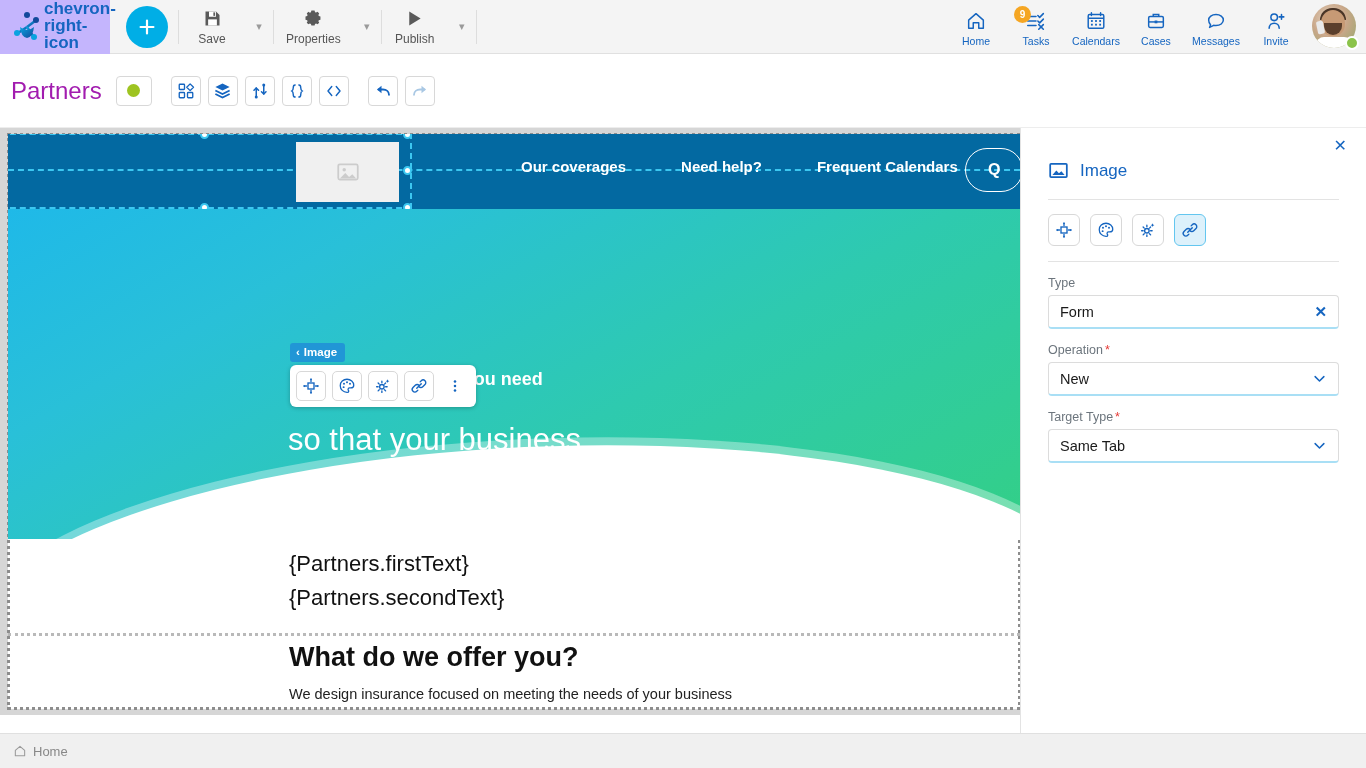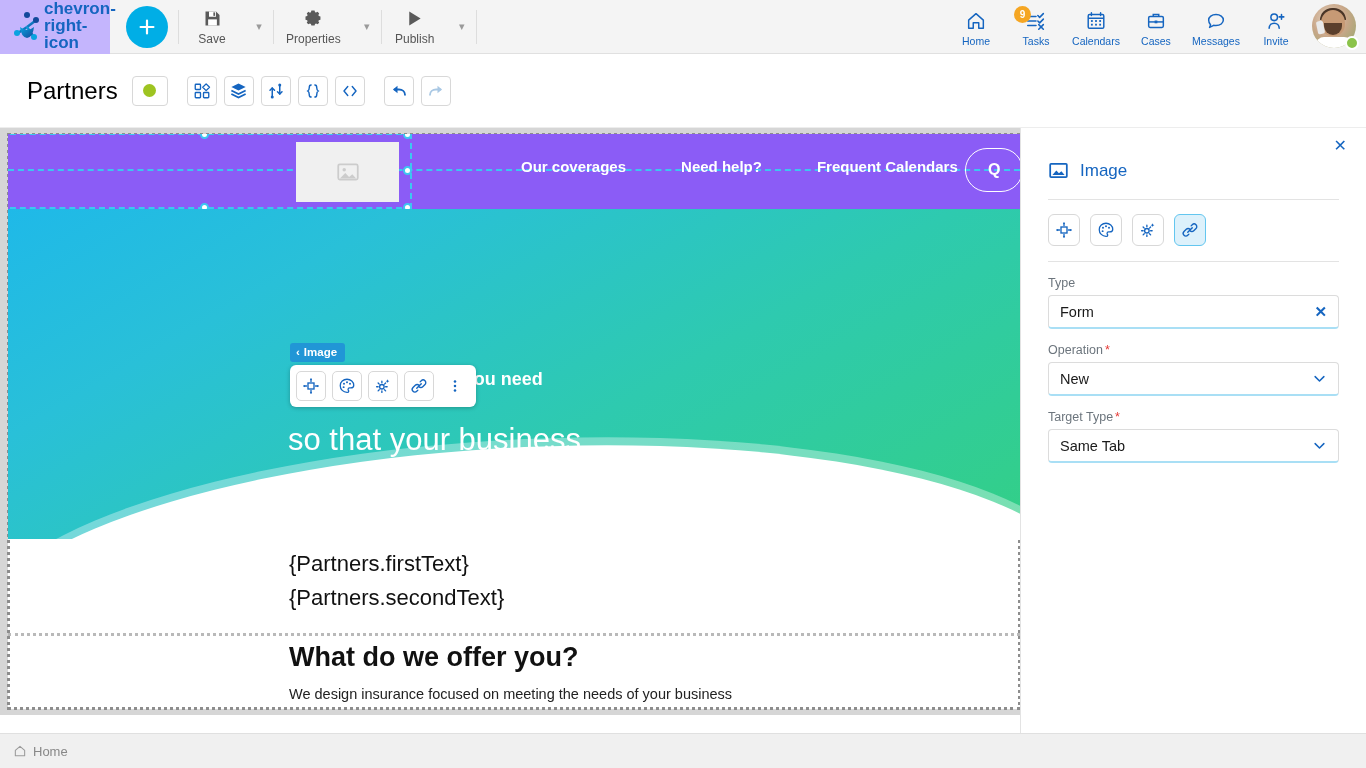--- a/index.html
+++ b/index.html
@@ -92,21 +92,21 @@
     background: #8bc34a; border: 2px solid #fff;
   }
 
   
   .subbar {
     position: absolute; left: 0; top: 54px; width: 1366px; height: 74px;
     background: #ffffff; display: flex; align-items: center;
     border-bottom: 1px solid #ededed;
   }
   .page-title {
-    font-size: 24px; color: #000000; margin-left: 27px; margin-right: 14px;
+    font-size: 24px; color: #a21caf; margin-left: 11px; margin-right: 14px;
     font-weight: normal;
   }
   .sq-btn {
     width: 30px; height: 30px; border: 1px solid #d8d8d8; border-radius: 4px;
     background: #fff; display: flex; align-items: center; justify-content: center;
     margin-right: 7px; cursor: pointer; color: #1565c0;
   }
   .status-dot-btn { width: 36px; }
   .status-dot { width: 13px; height: 13px; border-radius: 50%; background: #9ec421; }
   .btn-gap { margin-left: 12px; }
@@ -139,21 +139,21 @@
     position: absolute; left: 0; top: 128px; width: 1020px; height: 587px;
     background: #d6d6d6; overflow: hidden;
   }
   .canvas-page {
     position: absolute; left: 8px; top: 6px; width: 1012px; height: 575px;
     background: #fff; overflow: hidden;
     outline: 3px dotted #8d8d8d; outline-offset: -2px;
   }
   .hdr {
     position: absolute; left: 0; top: 0; width: 1012px; height: 75px;
-    background: #8b5cf6;
+    background: #0369a1;
   }
   .hdr-dashed-row {
     position: absolute; left: 0; top: 35px; width: 1012px; height: 0;
     border-top: 2px dashed #3cc7f0;
   }
   .nav-links { position: absolute; left: 513px; top: 24px; display: flex; align-items: center; }
   .nav-link { color: #fff; font-size: 15px; font-weight: bold; margin-right: 55px; cursor: pointer; white-space: nowrap;}
   .nav-pill {
     position: absolute; left: 957px; top: 14px;
     height: 44px; padding: 0 22px; border: 1.5px solid #fff; border-radius: 22px;

